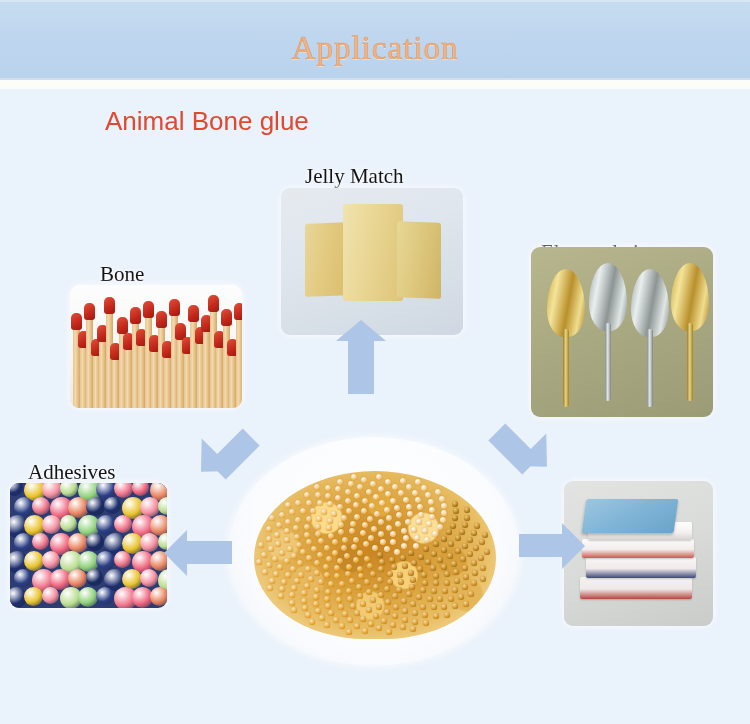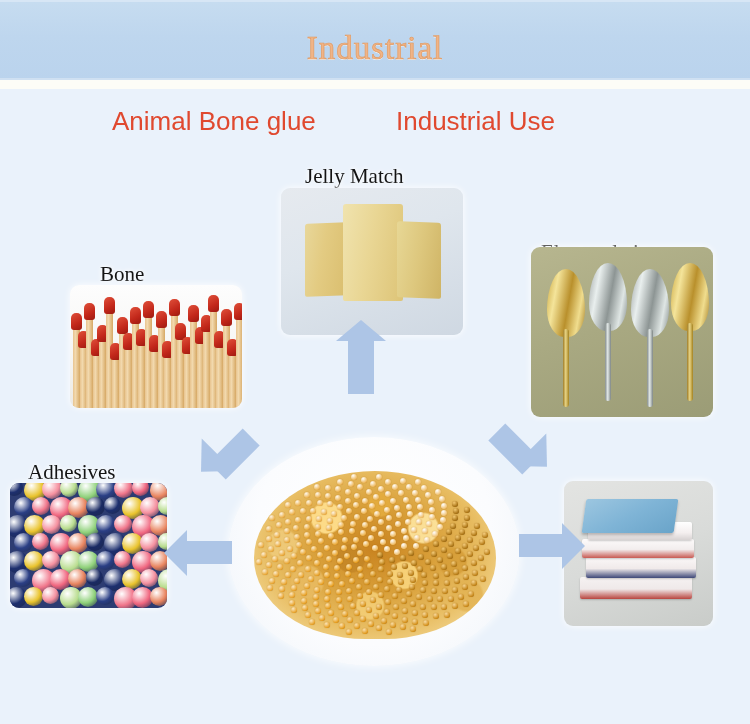--- a/index.html
+++ b/index.html
@@ -58,21 +58,21 @@
   }
 
   
   .subtitle {
     position: absolute;
     color: #e0492f;
     font-size: 26px;
     font-family: "Liberation Sans", sans-serif;
     white-space: nowrap;
   }
-  #subtitle-left  { left: 112px; top: 106px; }
+  #subtitle-left  { left: 105px; top: 106px; }
   #subtitle-right { left: 396px; top: 106px; }
 
   
   .panel-label {
     position: absolute;
     font-family: "Liberation Serif", serif;
     font-size: 21px;
     color: #131313;
     white-space: nowrap;
     text-shadow: 0 0 4px #ffffff, 0 0 7px #ffffff;
@@ -204,25 +204,24 @@
   #arrow-upright .diag-shaft { left: 18px; }
   #arrow-upright .diag-head { left: auto; right: 2px;
     border-right: none; border-left: 24px solid #adc5e6; }
 </style>
 </head>
 <body>
 
 <div id="poster">
 
   <div id="header-band"></div>
-  <div id="page-title">Industrial</div>
+  <div id="page-title">Application</div>
   <div id="white-gap"></div>
 
   <div class="subtitle" id="subtitle-left">Animal Bone glue</div>
-  <div class="subtitle" id="subtitle-right">Industrial Use</div>
 
   <div class="panel-label" style="left:305px; top:164px;">Jelly Match</div>
   <div class="photo" id="photo-jelly">
     <div class="jelly-bar" id="jb1"></div>
     <div class="jelly-bar" id="jb2"></div>
     <div class="jelly-bar" id="jb3"></div>
   </div>
 
   <div class="panel-label" style="left:100px; top:262px;">Bone</div>
   <div class="photo" id="photo-match">

